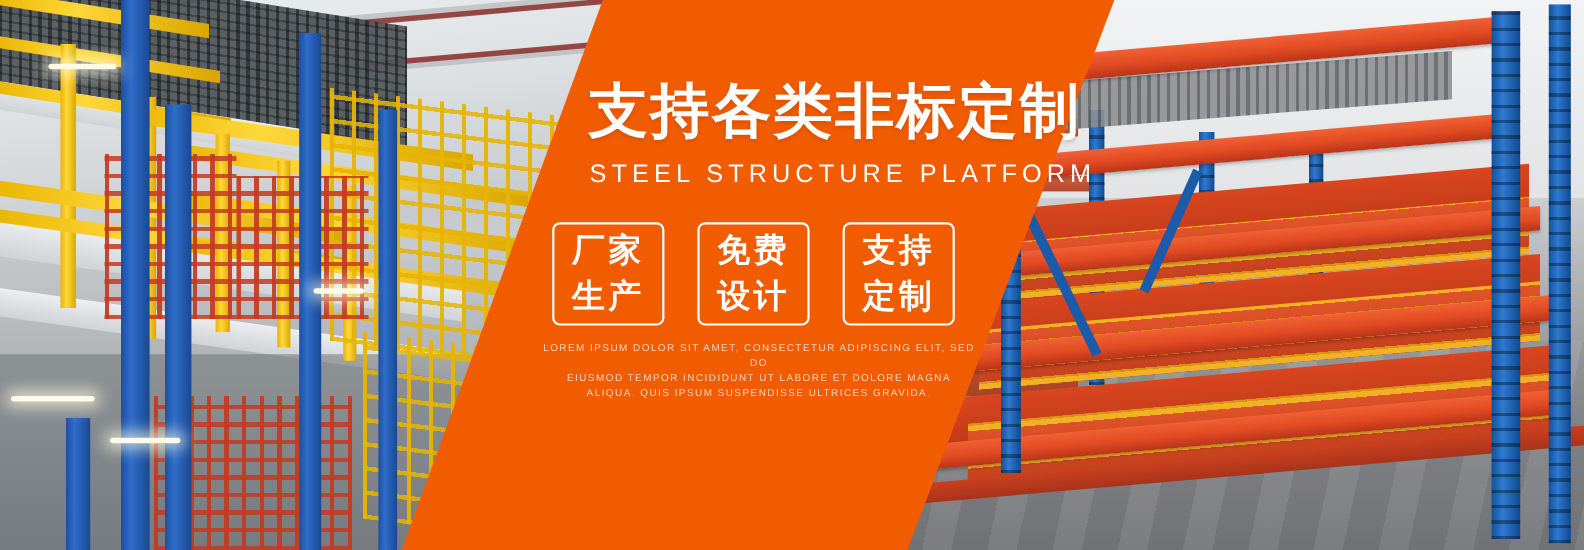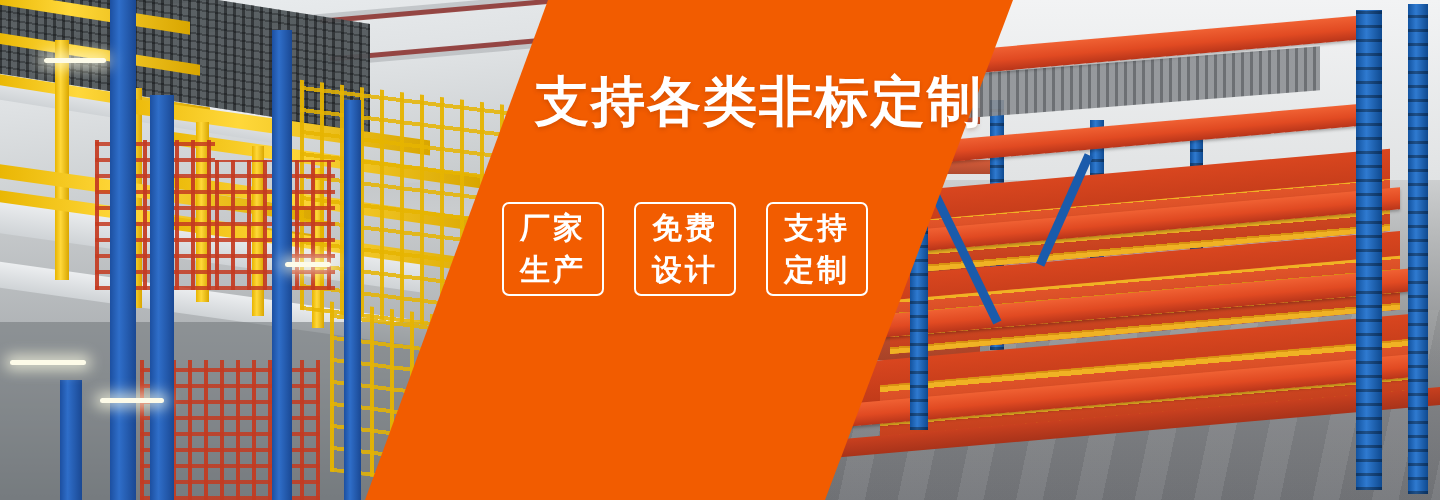--- a/index.html
+++ b/index.html
@@ -288,32 +288,38 @@
     <div class="pr-diag" style="left:200px;top:180px;width:9px;height:150px;transform:rotate(-26deg);"></div>
     <div class="pr-diag" style="left:300px;top:150px;width:9px;height:120px;transform:rotate(24deg);"></div>
   </div>
 
   <div class="orange-panel"></div>
 
   <div class="content">
 
     <div class="headline">支持各类非标定制</div>
 
+    <div class="subline">STEEL STRUCTURE PLATFORM</div>
 
     <div class="badges">
       <div class="badge">
         <span>厂家</span>
         <span>生产</span>
       </div>
       <div class="badge">
         <span>免费</span>
         <span>设计</span>
       </div>
       <div class="badge">
         <span>支持</span>
         <span>定制</span>
       </div>
     </div>
 
+    <div class="lorem">
+      <div>LOREM IPSUM DOLOR SIT AMET, CONSECTETUR ADIPISCING ELIT, SED DO</div>
+      <div>EIUSMOD TEMPOR INCIDIDUNT UT LABORE ET DOLORE MAGNA</div>
+      <div>ALIQUA. QUIS IPSUM SUSPENDISSE ULTRICES GRAVIDA.</div>
+    </div>
 
 
   </div>
 </div>
 
 </body></html>

